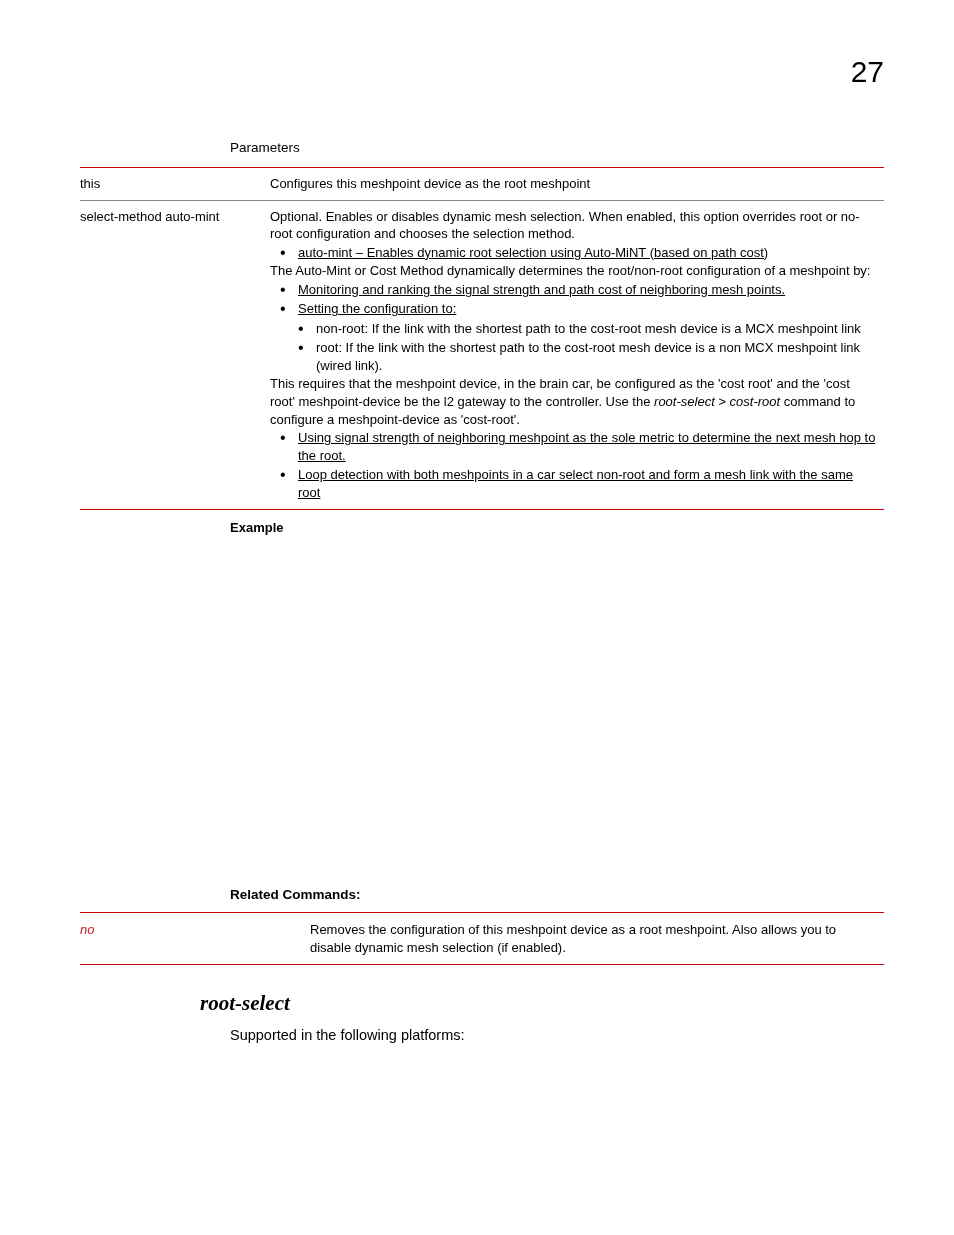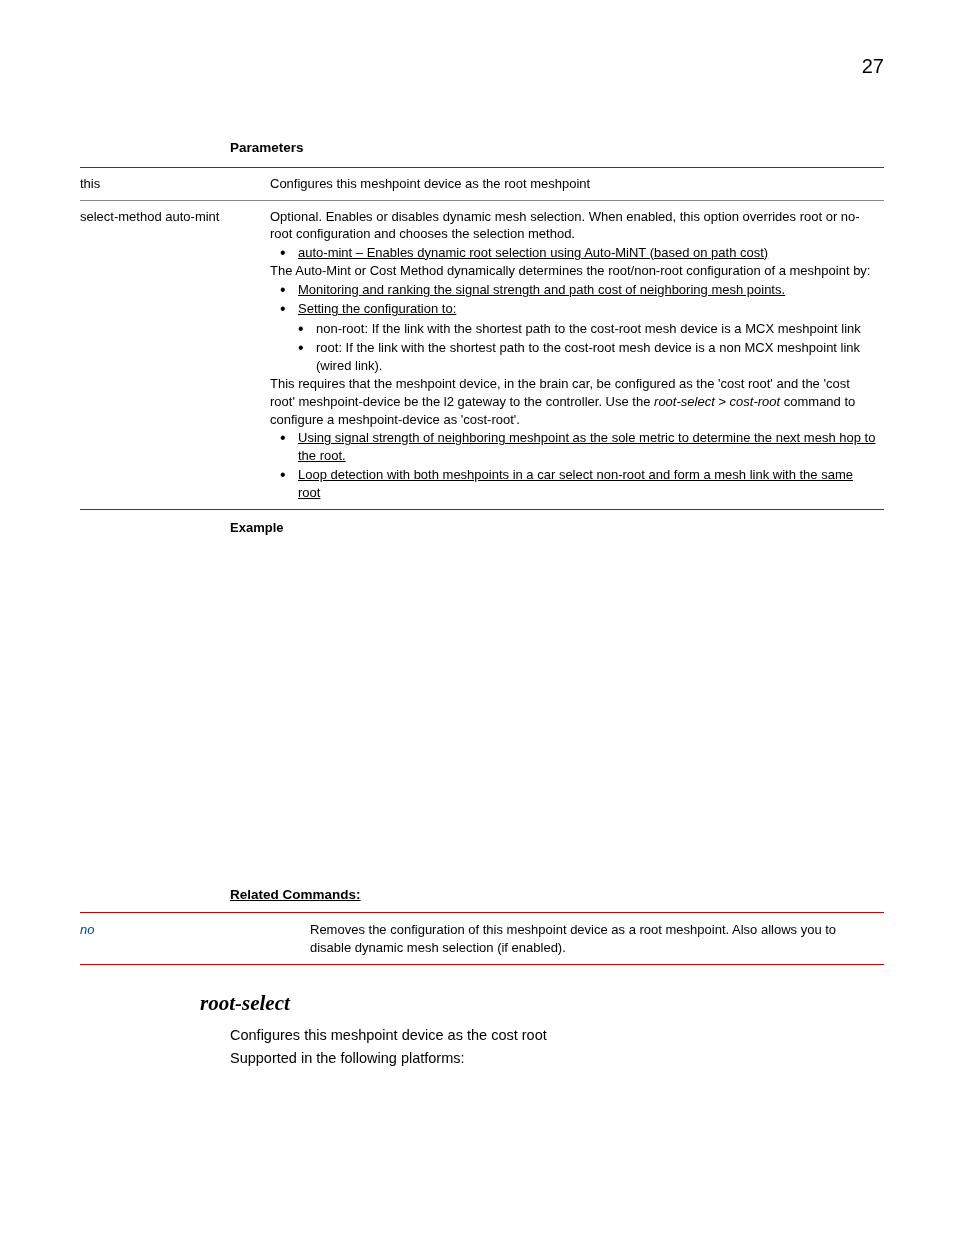--- a/index.html
+++ b/index.html
@@ -10,26 +10,26 @@
     background: #fff;
     width: 954px;
     min-height: 1235px;
     position: relative;
     padding: 60px 70px 50px 80px;
   }
   .page-number {
     position: absolute;
     top: 55px;
     right: 70px;
-    font-size: 20px;
+    font-size: 30px;
     font-weight: 400;
     color: #000;
   }
   .section-heading {
-    font-weight: bold;
+    font-weight: normal;
     font-size: 13.5px;
     margin-left: 150px;
     margin-top: 80px;
     margin-bottom: 12px;
   }
   .param-table {
     width: 100%;
     border-collapse: collapse;
     border-top: 1.5px solid #cc0000;
     border-bottom: 1.5px solid #cc0000;
@@ -62,36 +62,35 @@
     font-size: 13px;
     margin-left: 150px;
     margin-top: 0;
   }
   .lower-section { margin-top: 352px; }
   .related-heading {
     font-weight: bold;
     font-size: 13.5px;
     margin-left: 150px;
     margin-bottom: 10px;
-    text-decoration: underline;
   }
   .rel-table {
     width: 100%;
     border-collapse: collapse;
     border-top: 1.5px solid #cc0000;
     border-bottom: 1.5px solid #cc0000;
   }
   .rel-table td {
     padding: 8px 8px 8px 0;
     font-size: 13px;
     line-height: 1.35;
     vertical-align: top;
   }
   .rel-table .col1 { width: 230px; }
-  .link { color: #0c4a6e; font-style: italic; cursor: pointer; }
+  .link { color: #b91c1c; font-style: italic; cursor: pointer; }
   .command-title {
     font-family: "Times New Roman", Times, serif;
     font-style: italic;
     font-weight: bold;
     font-size: 21px;
     margin-left: 120px;
     margin-top: 26px;
     margin-bottom: 8px;
   }
   .sublink {
@@ -155,15 +154,14 @@
   <table class="rel-table">
     <tbody>
         <tr>
       <td class="col1"><span class="link">no</span></td>
       <td>Removes the configuration of this meshpoint device as a root meshpoint. Also allows you to disable dynamic mesh selection (if enabled).</td>
     </tr>
   </tbody>
     </table>
 
   <div class="command-title">root-select</div>
-  <div class="body-text">Configures this meshpoint device as the cost root</div>
   <div class="body-text">Supported in the following platforms:</div>
 </div>
 
 </body></html>

